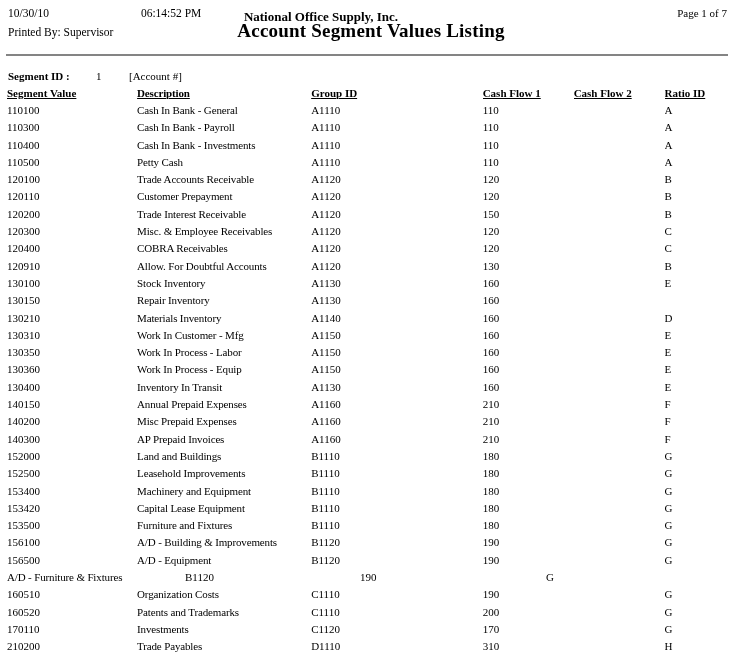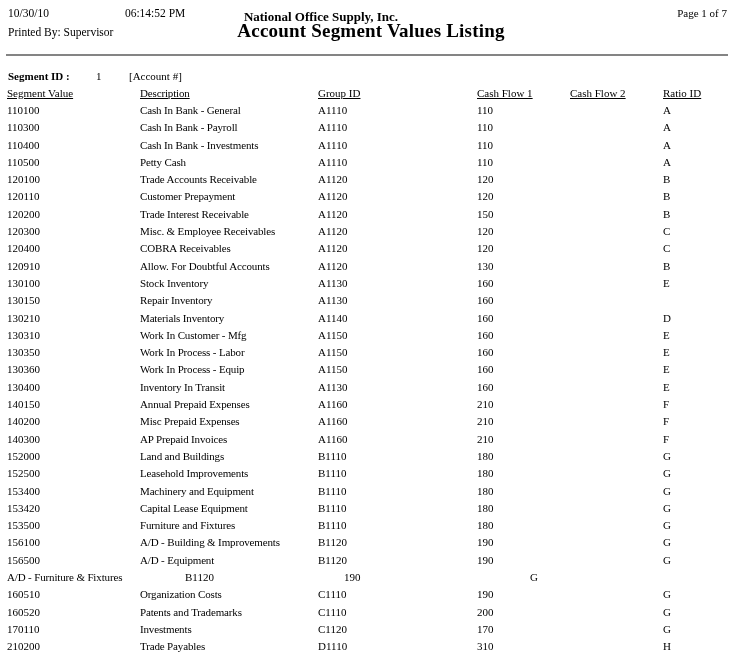--- a/index.html
+++ b/index.html
@@ -7,21 +7,21 @@
     width: 742px; height: 658px;
     background: #ffffff;
     overflow: hidden;
     font-family: "Liberation Serif", "DejaVu Serif", serif;
     color: #000000;
   }
   .page { position: relative; width: 742px; height: 658px; background: #ffffff; }
 
   
   .line1 { position: absolute; top: 7px; left: 8px; font-size: 11.5px; }
-  .time { margin-left: 28px; padding-left: 48px; }
+  .time { margin-left: 44px; padding-left: 48px; }
   .company {
     position: absolute; top: 9px; left: 0; width: 642px;
     text-align: center; font-weight: bold; font-size: 13px;
   }
   .page-info { position: absolute; top: 7px; right: 15px; font-size: 11px; }
   .printed-by { position: absolute; top: 26px; left: 8px; font-size: 11.5px; }
   .title {
     position: absolute; top: 20px; left: 0; width: 742px;
     text-align: center; font-weight: bold; font-size: 19px;
     letter-spacing: 0.2px;
@@ -32,29 +32,29 @@
   }
 
   
   .segline { position: absolute; top: 70px; left: 0; width: 742px; font-size: 11px; }
   .segline .lbl { position: absolute; left: 8px; font-weight: bold; }
   .segline .val { position: absolute; left: 96px; }
   .segline .nam { position: absolute; left: 129px; }
 
   
   .thead { position: absolute; top: 87px; left: 7px; width: 728px; font-size: 11px; }
-  .thead .c { font-weight: normal; text-decoration: underline; }
+  .thead .c { font-weight: bold; text-decoration: underline; }
   .tbody { position: absolute; top: 102px; left: 7px; width: 728px; font-size: 11px; }
   .trow { display: flex; height: 17.3px; line-height: 17.3px; }
   .thead { display: flex; }
   .c  { display: inline-block; white-space: nowrap; overflow: hidden; }
   .c1 { width: 133px; }
   .c2 { width: 178px; letter-spacing: -0.15px; }
   .c3 { width: 159px; }
-  .c4 { width: 93px; }
+  .c4 { width: 93px; margin-left: 16px; }
   .c5 { width: 93px; }
   .c6 { width: 72px; }
 </style>
 </head>
 <body>
 
 <div class="page">
 
   <div class="line1">
     <span>10/30/10</span><span class="time">06:14:52 PM</span>

